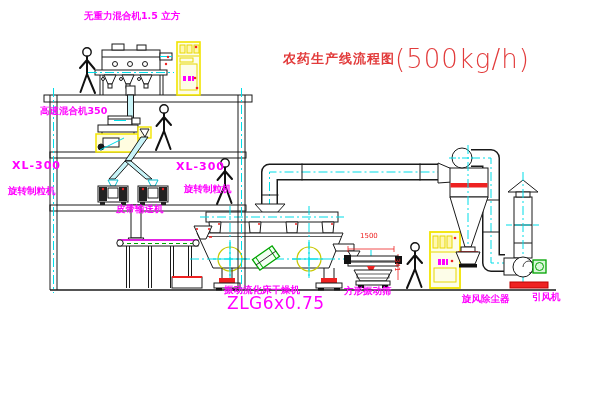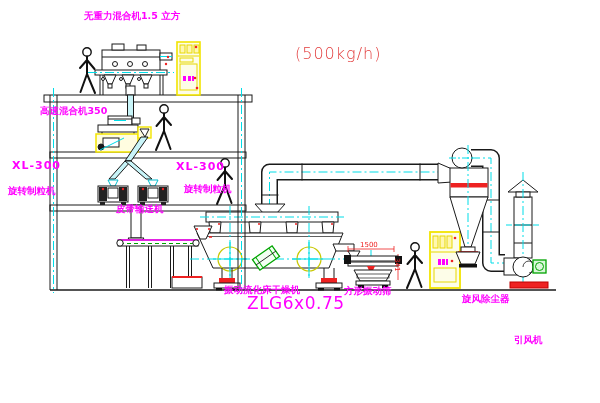--- a/index.html
+++ b/index.html
@@ -7,21 +7,21 @@
          font-family:"DejaVu Sans",sans-serif;}
   #stage svg{position:absolute;left:0;top:0;}
   .lbl{position:absolute;color:#ff00ff;line-height:1.05;white-space:nowrap;text-align:center;}
   .lbl-sm{font-size:9.5px;font-weight:bold;}
   .lbl-model{font-size:11px;letter-spacing:1px;font-weight:700;}
   .lbl-model-lg{font-size:17px;letter-spacing:.5px;font-weight:400;}
   .dim{position:absolute;color:#e22;font-size:7px;white-space:nowrap;}
   .dim-v{writing-mode:vertical-rl;}
   #title{position:absolute;left:283px;top:44px;display:flex;align-items:center;color:#e23b3b;}
   #title .t-cn{font-size:13px;font-weight:bold;letter-spacing:1px;}
-  #title .t-cap{font-size:16px;font-weight:300;letter-spacing:1px;margin-left:12px;}
+  #title .t-cap{font-size:26px;font-weight:300;letter-spacing:1px;margin-left:0;}
 </style>
 </head>
 <body>
 
 <div id="stage">
 
 <svg width="600" height="403" viewBox="0 0 600 403">
   <defs>
     <g id="person">
       <circle cx="11" cy="6" r="4.2" fill="#fff" stroke="#111" stroke-width="1.4"></circle>
@@ -301,38 +301,39 @@
     <line x1="57" y1="95" x2="57" y2="290" stroke="#1a1a1a"></line>
     <line x1="53.5" y1="88" x2="53.5" y2="293" stroke="#00dde8" stroke-dasharray="9 3 2 3"></line>
     <line x1="238" y1="95" x2="238" y2="290" stroke="#1a1a1a"></line>
     <line x1="245" y1="95" x2="245" y2="290" stroke="#1a1a1a"></line>
     <line x1="241.5" y1="88" x2="241.5" y2="293" stroke="#00dde8" stroke-dasharray="9 3 2 3"></line>
   </g>
   <line x1="50" y1="290" x2="556" y2="290" stroke="#1a1a1a" stroke-width="1.6"></line>
 </svg>
 
 <div id="title">
+  <span class="t-cn">农药生产线流程图</span>
   <span class="t-cap">(500kg/h)</span>
 </div>
 
 <div class="lbl lbl-sm" style="left:84px;top:11px;">无重力混合机1.5 立方</div>
 <div class="lbl lbl-sm" style="left:40px;top:106px;">高速混合机350</div>
 
 <div class="lbl lbl-model" style="left:12px;top:160px;">XL-300</div>
 <div class="lbl lbl-sm" style="left:8px;top:186px;">旋转制粒机</div>
 
 <div class="lbl lbl-model" style="left:176px;top:161px;">XL-300</div>
 <div class="lbl lbl-sm" style="left:184px;top:184px;">旋转制粒机</div>
 
 <div class="lbl lbl-sm" style="left:116px;top:204px;">皮带输送机</div>
 
 <div class="lbl lbl-sm" style="left:224px;top:285px;">振动流化床干燥机</div>
-<div class="lbl lbl-model-lg" style="left:227px;top:295px;margin-left:20px;">ZLG6x0.75</div>
+<div class="lbl lbl-model-lg" style="left:227px;top:295px;">ZLG6x0.75</div>
 
 <div class="lbl lbl-sm" style="left:344px;top:286px;">方形振动筛</div>
 
 <div class="lbl lbl-sm" style="left:446px;top:294px;margin-left:16px;">旋风除尘器</div>
-<div class="lbl lbl-sm" style="left:514px;top:292px;margin-top:43px;">引风机</div>
-
-<div class="dim" style="left:360px;top:241px;">1500</div>
+<div class="lbl lbl-sm" style="left:532px;top:292px;">引风机</div>
+
+<div class="dim" style="left:360px;top:232px;">1500</div>
 <div class="dim dim-v" style="left:393px;top:258px;">341</div>
 
 </div>
 
 </body></html>

